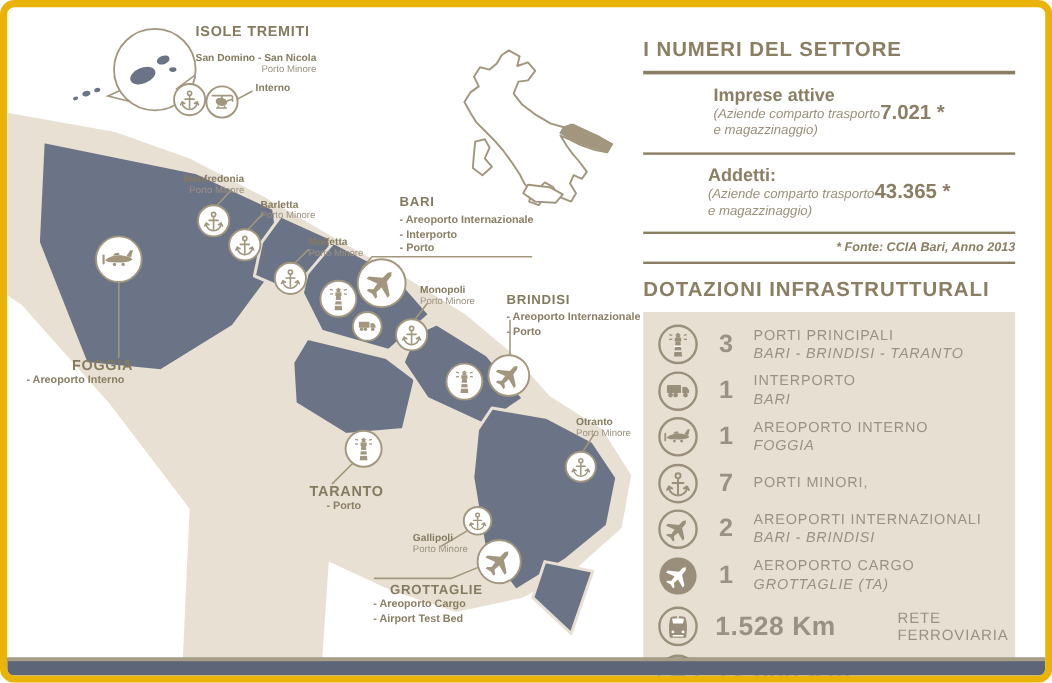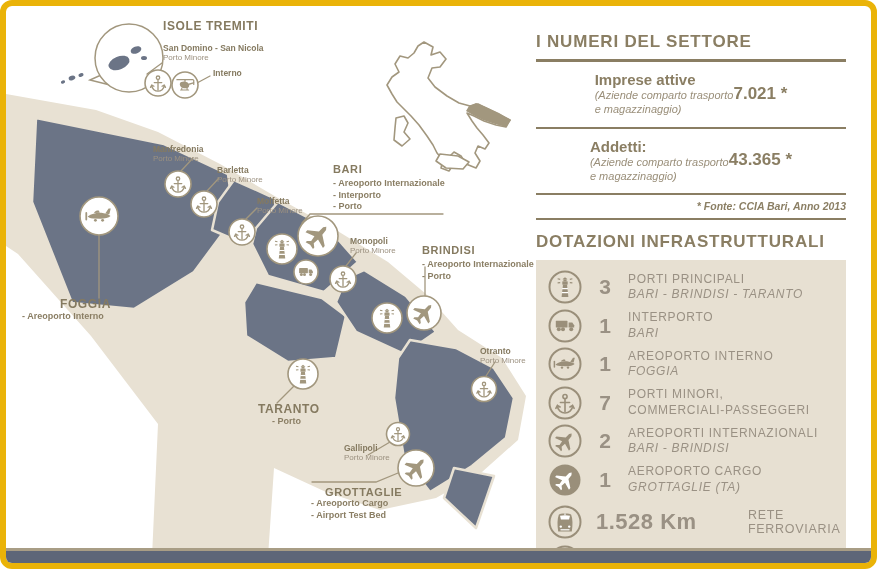--- a/index.html
+++ b/index.html
@@ -9,21 +9,21 @@
     font-family:"Liberation Sans", sans-serif;
   }
   .bottom-bar{position:absolute;left:0;right:0;bottom:0;height:12px;background:#5d6678;border-top:3px solid #a89d85;}
   
   .map-area{position:absolute;left:0;top:0;width:535px;height:551px;}
   .map-svg{position:absolute;left:0;top:0;}
   .mlabel{position:absolute;white-space:nowrap;}
   .region-title{display:block;font-size:11px;font-weight:bold;color:#857a60;letter-spacing:.6px;}
   .region-title.big{font-size:12px;}
   .minor-name{display:block;font-size:8.5px;font-weight:bold;color:#857a60;}
-  .minor-type{display:block;font-size:8px;color:#9c9180;}
+  .minor-type{display:block;font-size:8px;color:#9c9180;text-align:right;}
   .list-line{display:block;font-size:9px;font-weight:bold;color:#8a7e64;line-height:1.3;}
   
   .right-panel{position:absolute;left:530px;top:26px;width:310px;}
   .section-title{margin:0;font-size:17px;font-weight:bold;color:#8a7e63;letter-spacing:.8px;}
   .numeri-title{border-bottom:3px solid #8a7e63;padding-bottom:7px;}
   .stat-row{display:flex;justify-content:center;border-bottom:2px solid #8a7e63;padding:9px 0 10px;}
   .stat-label{font-size:15px;font-weight:bold;color:#8a7e63;}
   .stat-sub{font-size:11px;color:#9a8f7a;line-height:1.3;font-style:italic;}
   .stat-value{font-size:17px;font-weight:bold;color:#8a7e63;align-self:center;white-space:nowrap;}
   .fonte{text-align:right;font-size:10.5px;font-style:italic;font-weight:bold;color:#8a7e63;padding:5px 0 6px;border-bottom:2px solid #8a7e63;}
@@ -360,21 +360,20 @@
       <div class="dot-row">
         <svg class="dot-icon" viewBox="-17 -17 34 34">
             <circle r="15.5" fill="#e7e0d2" stroke="#9a8f7a" stroke-width="2"></circle>
             <g color="#9a8f7a">
               <use href="#ic-anchor" transform="scale(0.95)"></use>
             </g>
           </svg>
         <div class="dot-count">7</div>
         <div class="dot-text">
             <span class="dot-line1">PORTI MINORI,</span>
-            <span class="dot-line2">COMMERCIALI-PASSEGGERI</span>
           </div>
       </div>
 
       <div class="dot-row">
         <svg class="dot-icon" viewBox="-17 -17 34 34">
             <circle r="15.5" fill="#e7e0d2" stroke="#9a8f7a" stroke-width="2"></circle>
             <g color="#9a8f7a">
               <use href="#ic-jet" transform="scale(0.92)"></use>
             </g>
           </svg>

